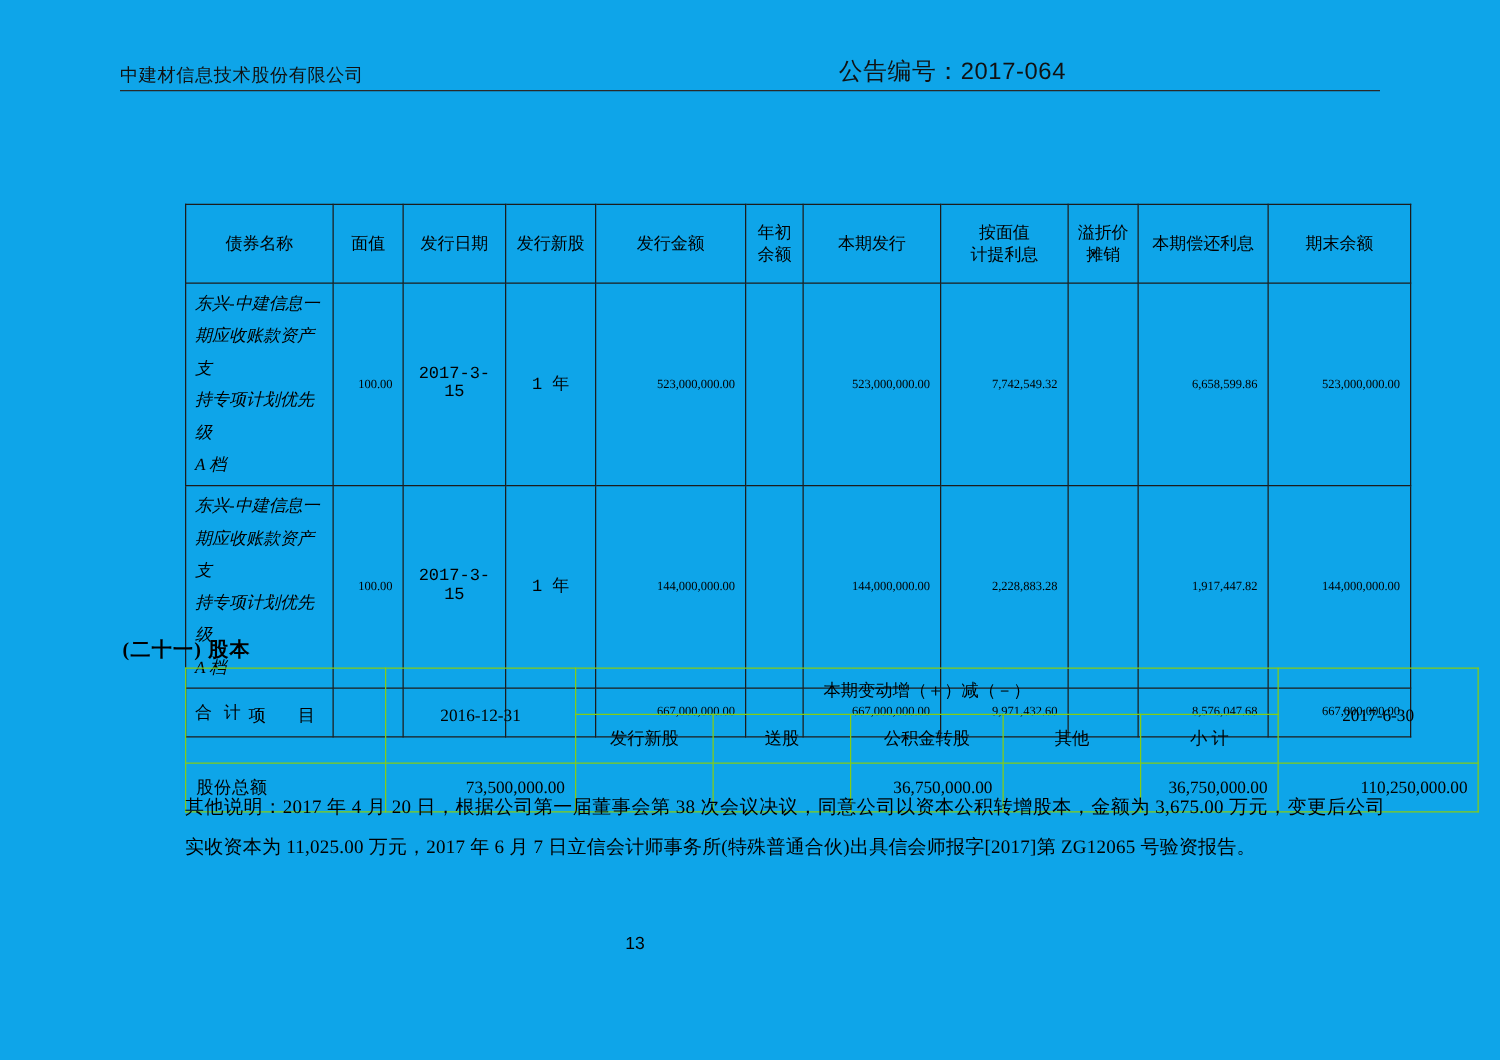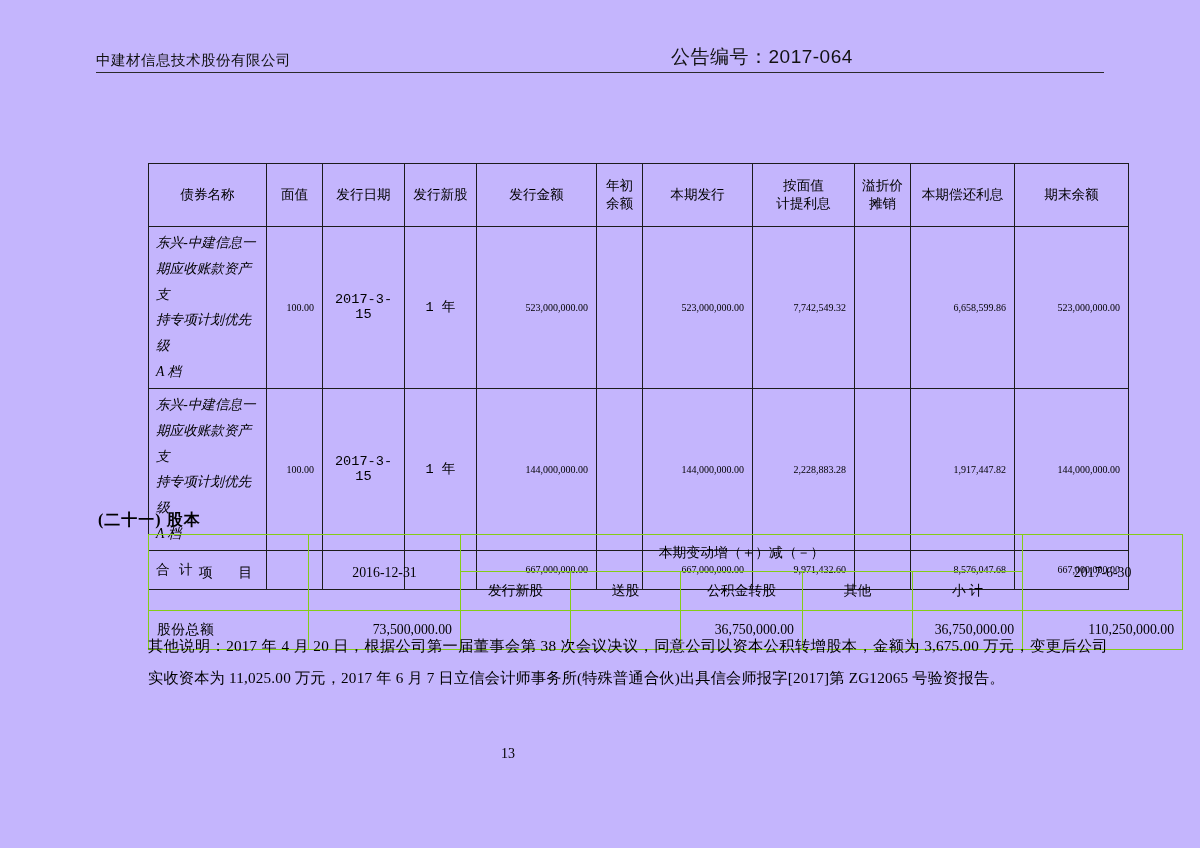--- a/index.html
+++ b/index.html
@@ -15,21 +15,21 @@
     margin: 0 auto;
     font-family: "Liberation Serif", "DejaVu Serif", serif;
     color: #000;
     overflow: hidden;
   }
   .sheet {
     position: absolute;
     left: 0; top: 0;
     width: 1200px;
     height: 848px;
-    background: #c4b5fd;
+    background: #0ea5e9;
   }
   
   .hdr {
     position: absolute;
     left: 96px;
     top: 44px;
     width: 1008px;
     display: flex;
     align-items: flex-end;
   }
@@ -161,21 +161,21 @@
     text-align: justify;
     letter-spacing: 0.2px;
   }
   .page-num {
     position: absolute;
     left: 0;
     top: 746px;
     width: 1016px;
     text-align: center;
     font-size: 14px;
-    font-family: Liberation Serif, serif;
+    font-family: Liberation Sans, sans-serif;
   }
 </style>
 </head>
 <body>
 
 <div class="page">
   <div class="sheet">
 
     <div class="hdr">
       <div class="hdr-left">中建材信息技术股份有限公司</div>

